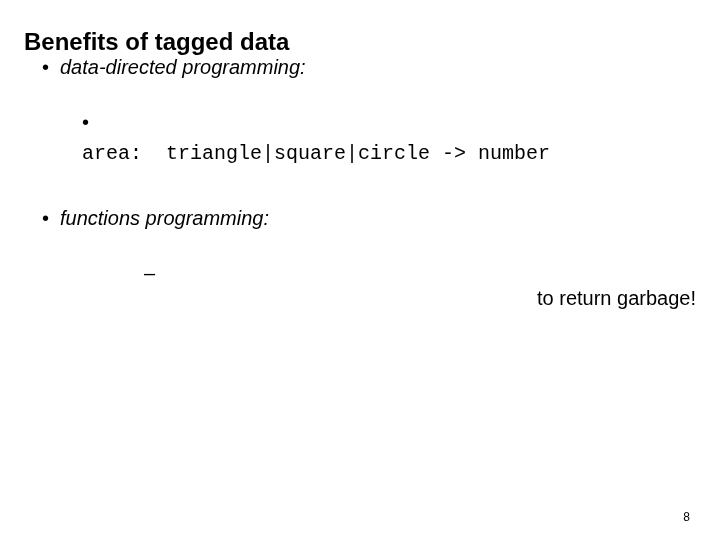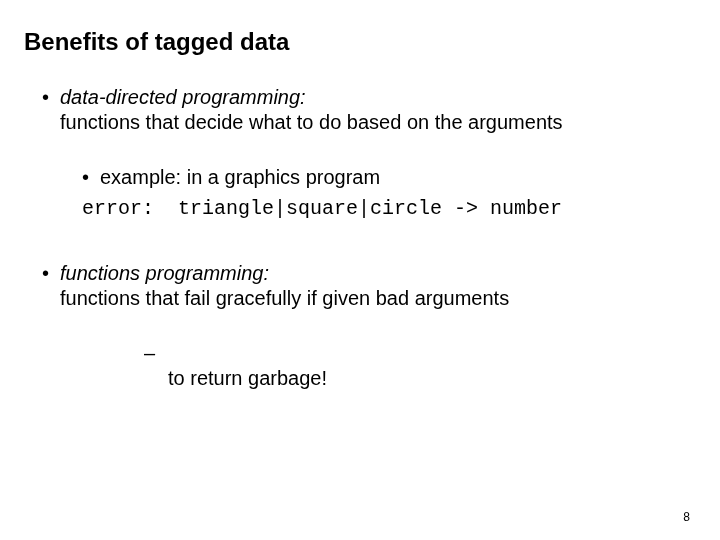--- a/index.html
+++ b/index.html
@@ -7,21 +7,20 @@
   body {
     font-family: Arial, Helvetica, sans-serif;
     background: #fff;
     color: #000;
     padding: 28px 24px 20px 24px;
     position: relative;
   }
   .title {
     font-size: 24px;
     font-weight: bold;
-    margin-bottom: 30px;
   }
   .bullet {
     font-size: 20px;
     margin-left: 18px;
     margin-bottom: 8px;
   }
   .bullet-line {
     display: flex;
   }
   .bullet-marker {
@@ -64,62 +63,60 @@
     margin-top: 32px;
   }
   .dash-bullet .line {
     display: flex;
   }
   .dash-bullet .marker {
     width: 18px;
     flex-shrink: 0;
   }
   .dash-bullet .cont {
-    margin-left: 24px;
+    margin-left: 18px;
     margin-top: 2px;
+    text-align: right;
   }
   .page-num {
     position: absolute;
     right: 30px;
     bottom: 16px;
     font-size: 12px;
     color: #000;
   }
 </style>
 </head>
 <body>
 
 <div class="title">Benefits of tagged data</div>
 
 <div class="bullet">
   <div class="bullet-line">
     <span class="bullet-marker">•</span>
     <span class="bullet-body">data-directed programming:</span>
   </div>
-  <div class="cont">functions that decide what to do based on the arguments</div>
 </div>
 
 <div class="sub-bullet">
   <div class="line1">
     <span class="marker">•</span>
-    <span>example: in a graphics program</span>
   </div>
 </div>
 <div class="sub-line2">
-  <span class="mono-label">error:</span>&nbsp;&nbsp;<span>triangle|square|circle -&gt; number</span>
+  <span class="mono-label">area:</span>&nbsp;&nbsp;<span>triangle|square|circle -&gt; number</span>
 </div>
 
 <div class="gap"></div>
 
 <div class="bullet">
   <div class="bullet-line">
     <span class="bullet-marker">•</span>
     <span class="bullet-body">functions programming:</span>
   </div>
-  <div class="cont">functions that fail gracefully if given bad arguments</div>
 </div>
 
 <div class="dash-bullet">
   <div class="line">
     <span class="marker">–</span>
   </div>
   <div class="cont">to return garbage!</div>
 </div>
 
 <div class="page-num">8</div>

